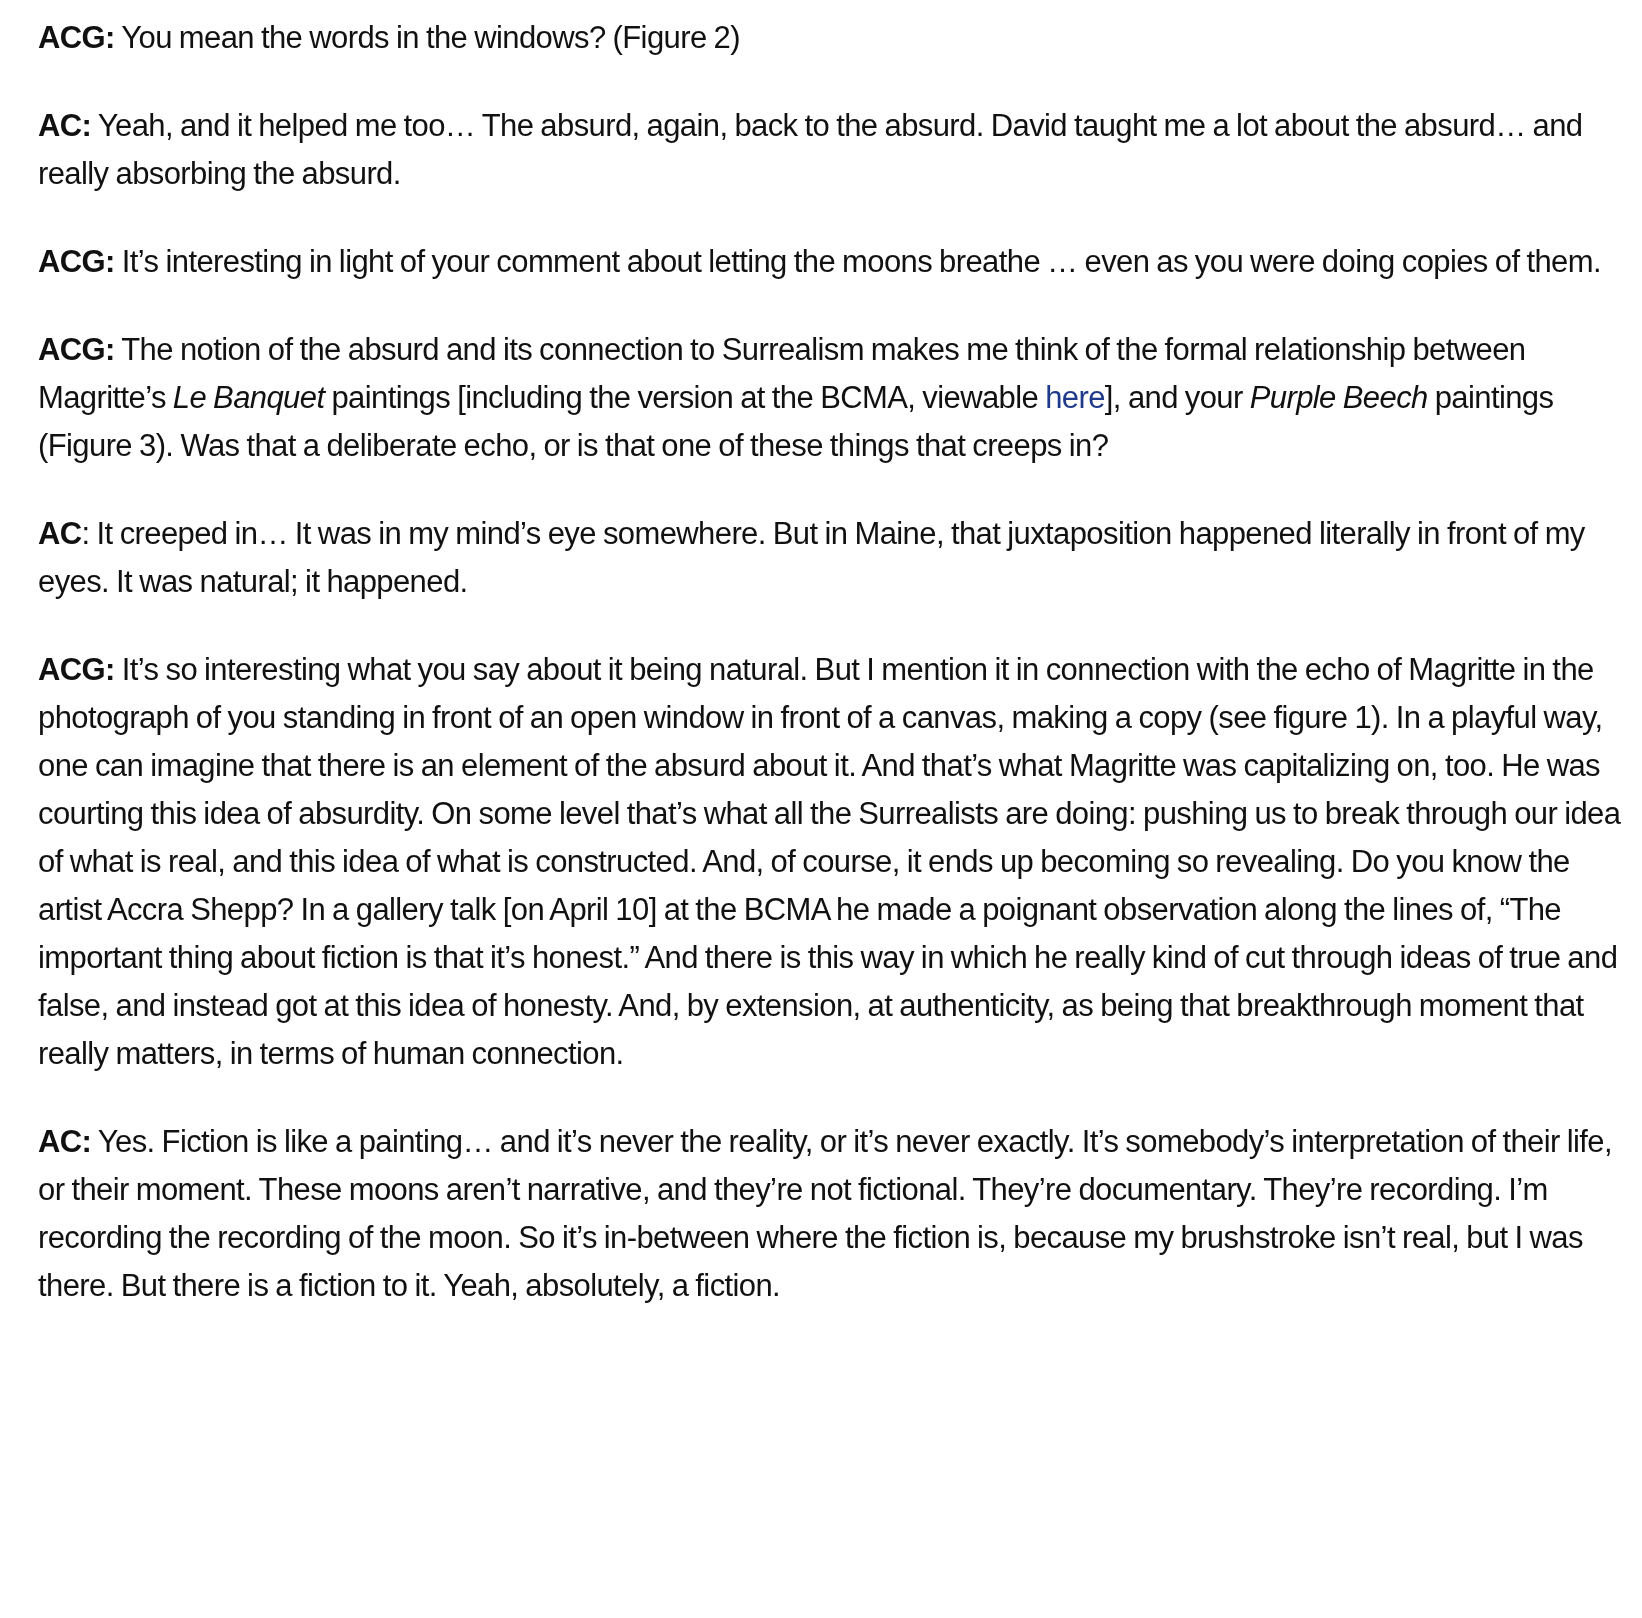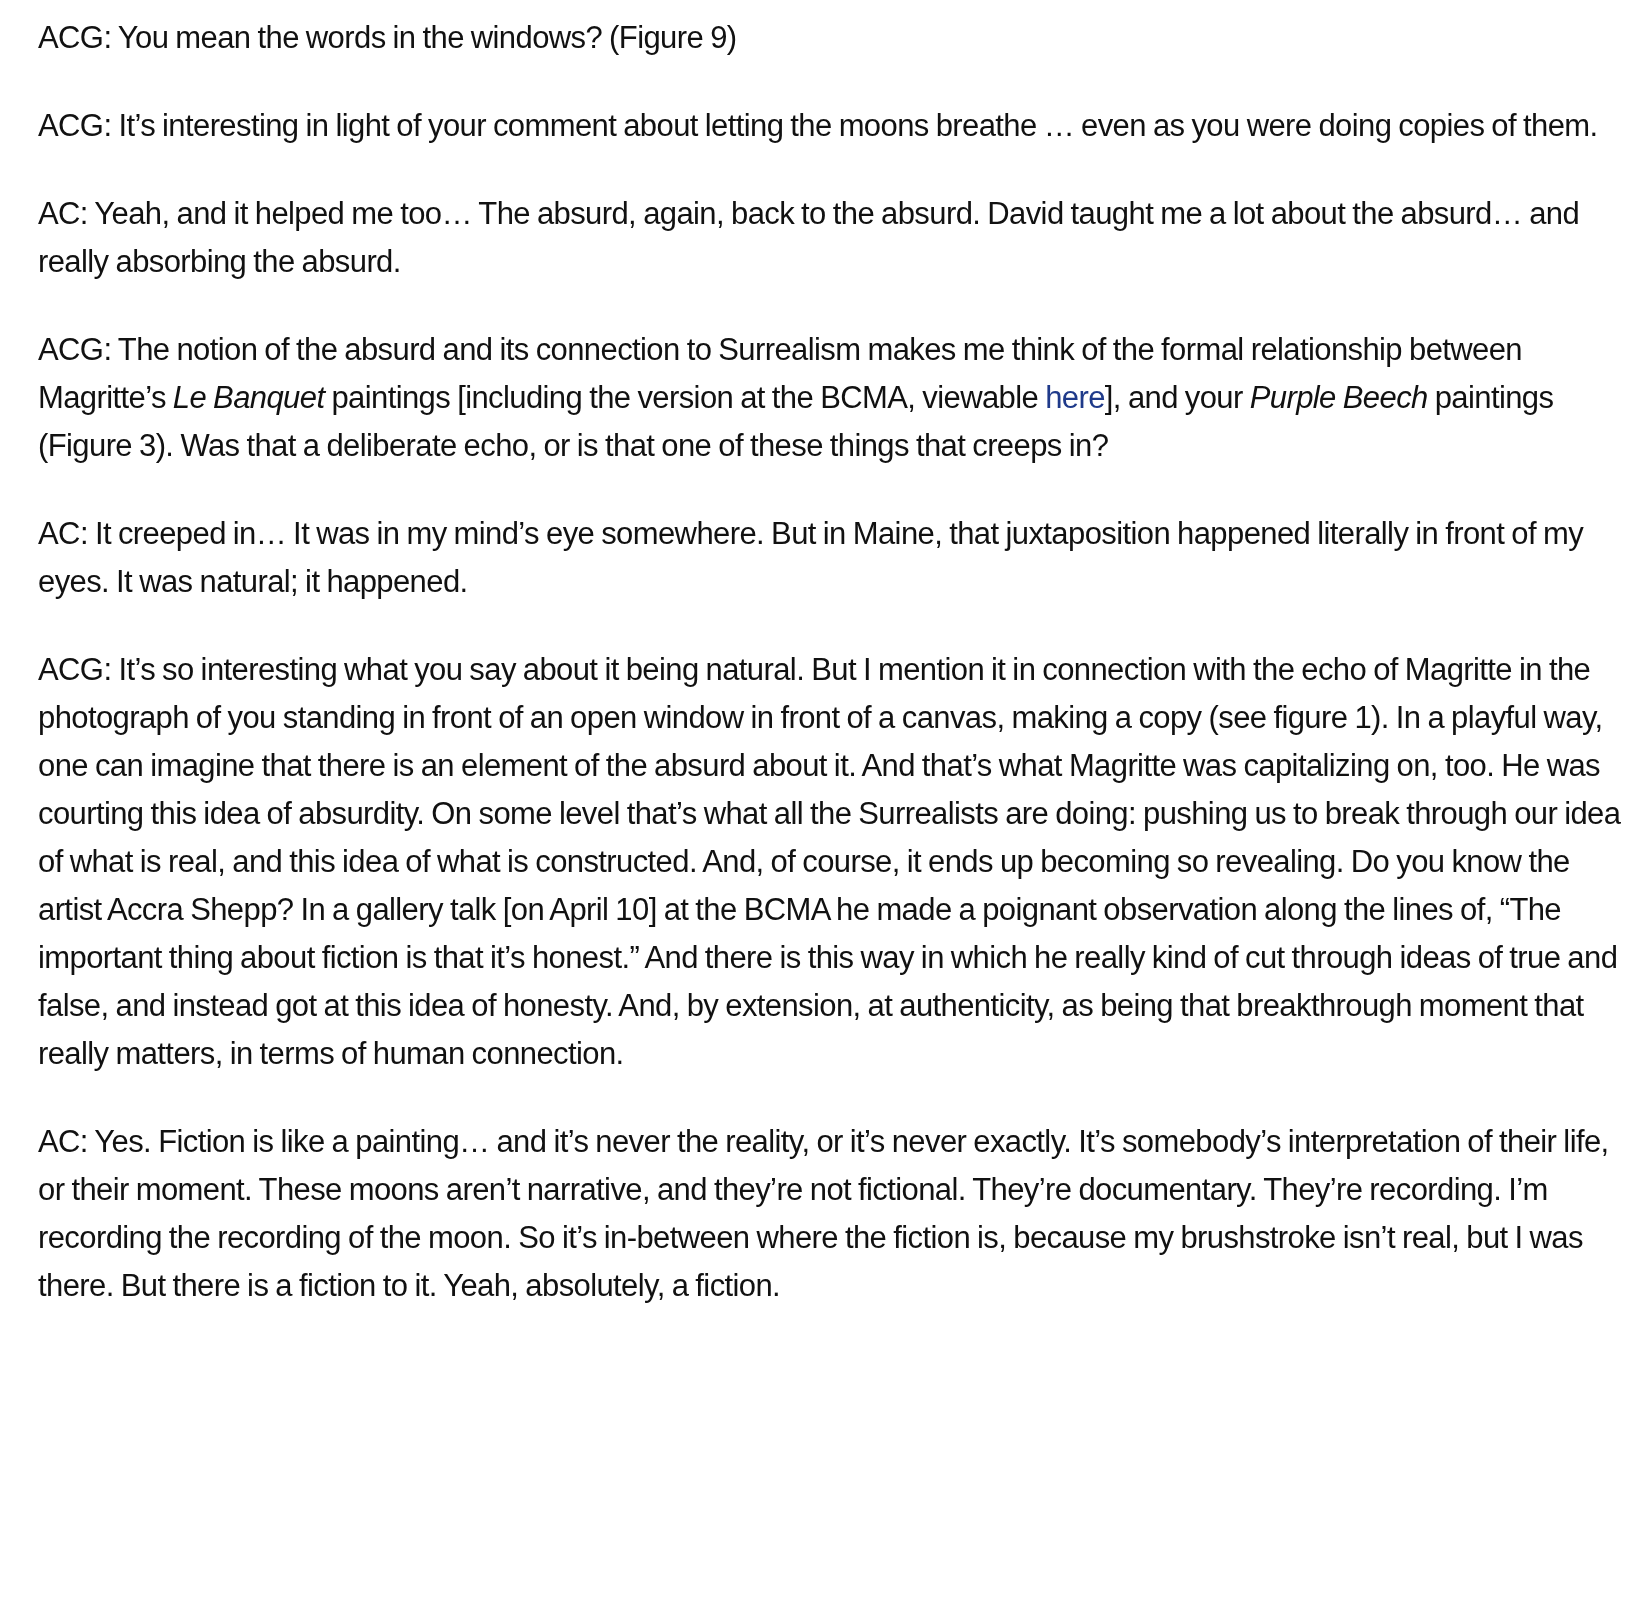--- a/index.html
+++ b/index.html
@@ -20,46 +20,46 @@
     box-sizing: content-box;
   }
   .para {
     font-size: 31px;
     line-height: 48px;
     margin: 0 0 40px 0;
     letter-spacing: -0.6px;
     word-spacing: -1px;
   }
   .speaker {
-    font-weight: normal;
+    font-weight: bold;
   }
   .link {
     color: #1f3a8a;
     text-underline-offset: 3px;
   }
   em {
     font-style: italic;
   }
 </style>
 </head>
 <body>
 
 <div class="article">
 
   <p class="para">
-    <span class="speaker">ACG:</span><span> You mean the words in the windows? (Figure 9)</span>
+    <span class="speaker">ACG:</span><span> You mean the words in the windows? (Figure 2)</span>
   </p>
 
 
   <p class="para">
-    <span class="speaker">ACG:</span><span> It’s interesting in light of your comment about letting the moons breathe … even as you were doing copies of them.</span>
+    <span class="speaker">AC:</span><span> Yeah, and it helped me too… The absurd, again, back to the absurd. David taught me a lot about the absurd… and really absorbing the absurd.</span>
   </p>
 
   <p class="para">
-    <span class="speaker">AC:</span><span> Yeah, and it helped me too… The absurd, again, back to the absurd. David taught me a lot about the absurd… and really absorbing the absurd.</span>
+    <span class="speaker">ACG:</span><span> It’s interesting in light of your comment about letting the moons breathe … even as you were doing copies of them.</span>
   </p>
 
   <p class="para">
     <span class="speaker">ACG:</span><span> The notion of the absurd and its connection to Surrealism makes me think of the formal relationship between Magritte’s </span><em>Le Banquet</em><span> paintings [including the version at the BCMA, viewable</span><a class="link" style="color: rgb(31, 58, 138);"> here</a><span>], and your </span><em>Purple Beech</em><span> paintings (Figure 3). Was that a deliberate echo, or is that one of these things that creeps in?</span>
   </p>
 
   <p class="para">
     <span class="speaker">AC</span><span>: It creeped in… It was in my mind’s eye somewhere. But in Maine, that juxtaposition happened literally in front of my eyes. It was natural; it happened.</span>
   </p>
 

